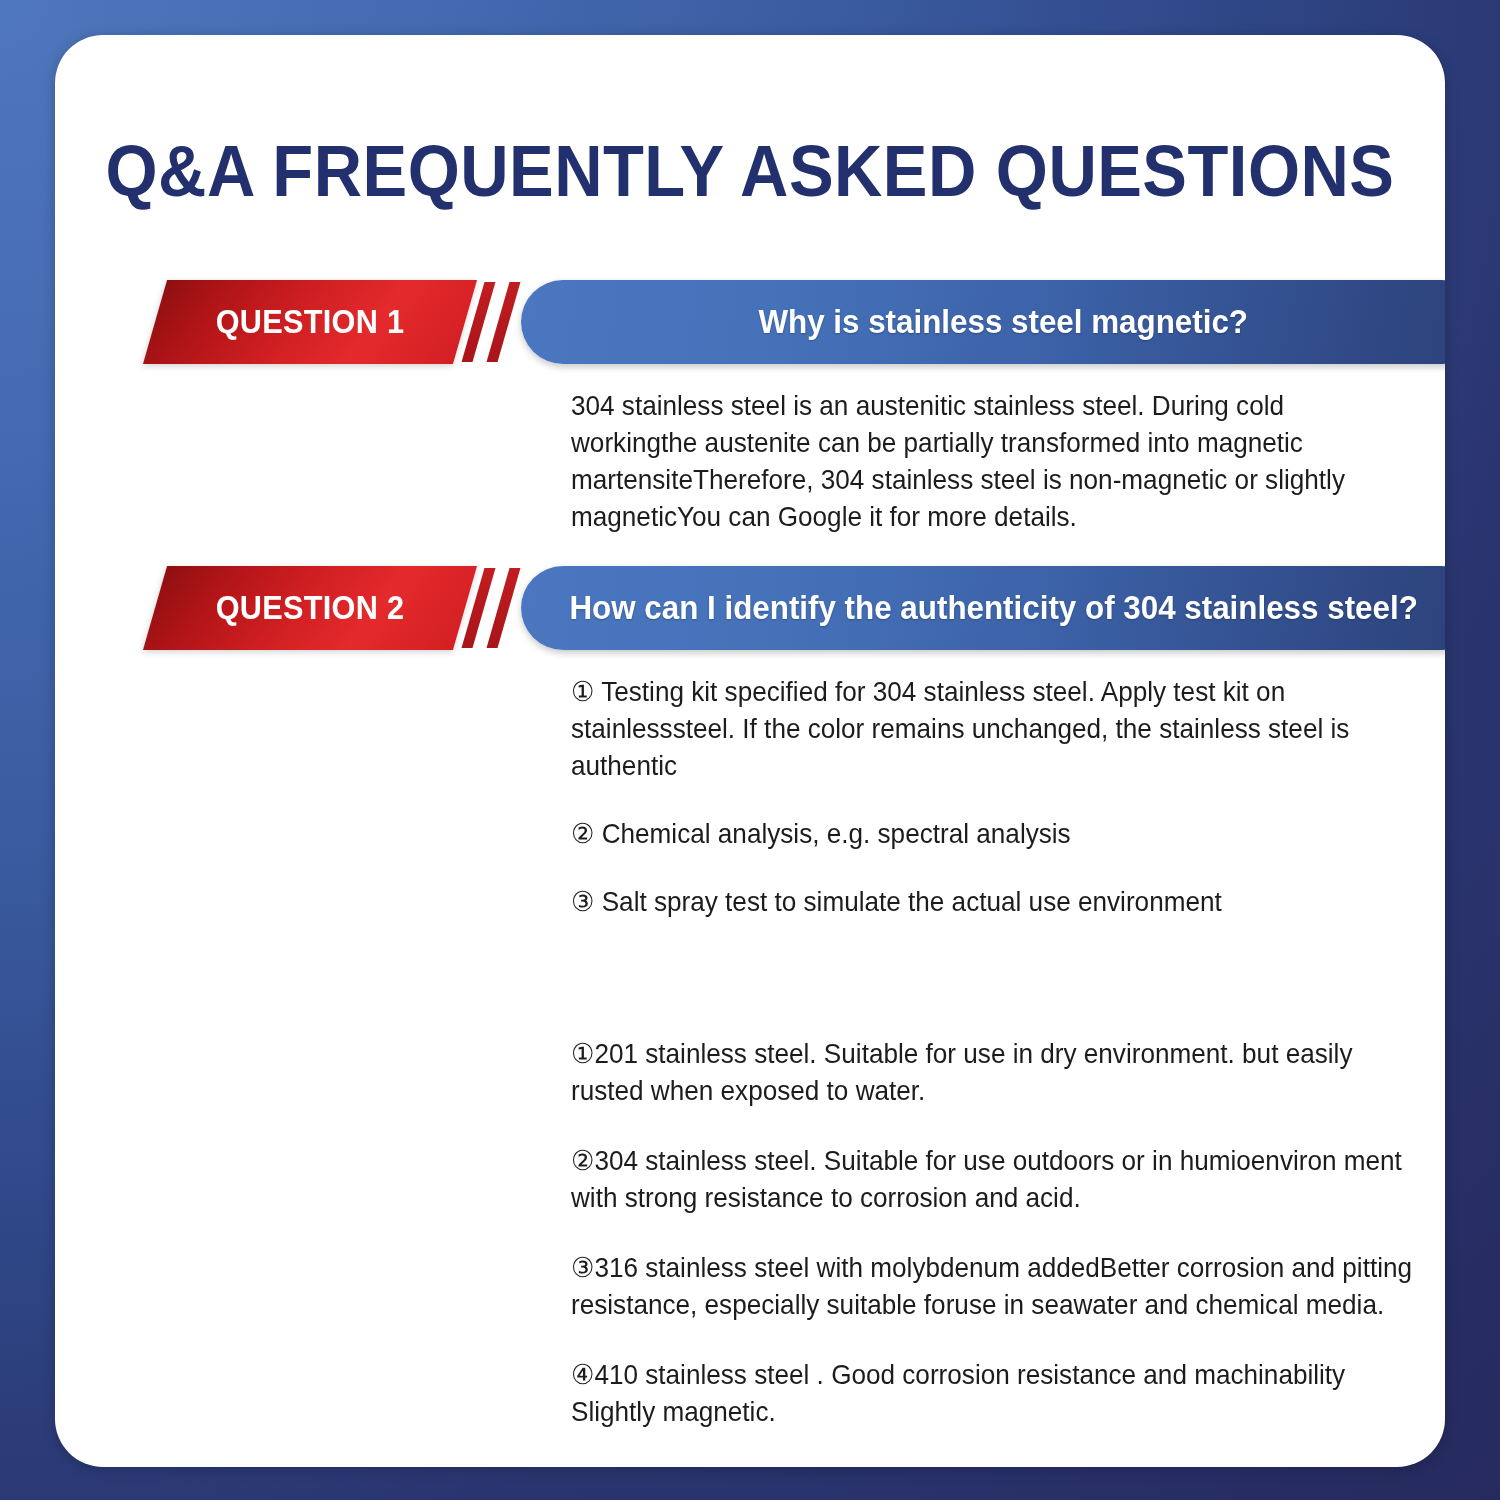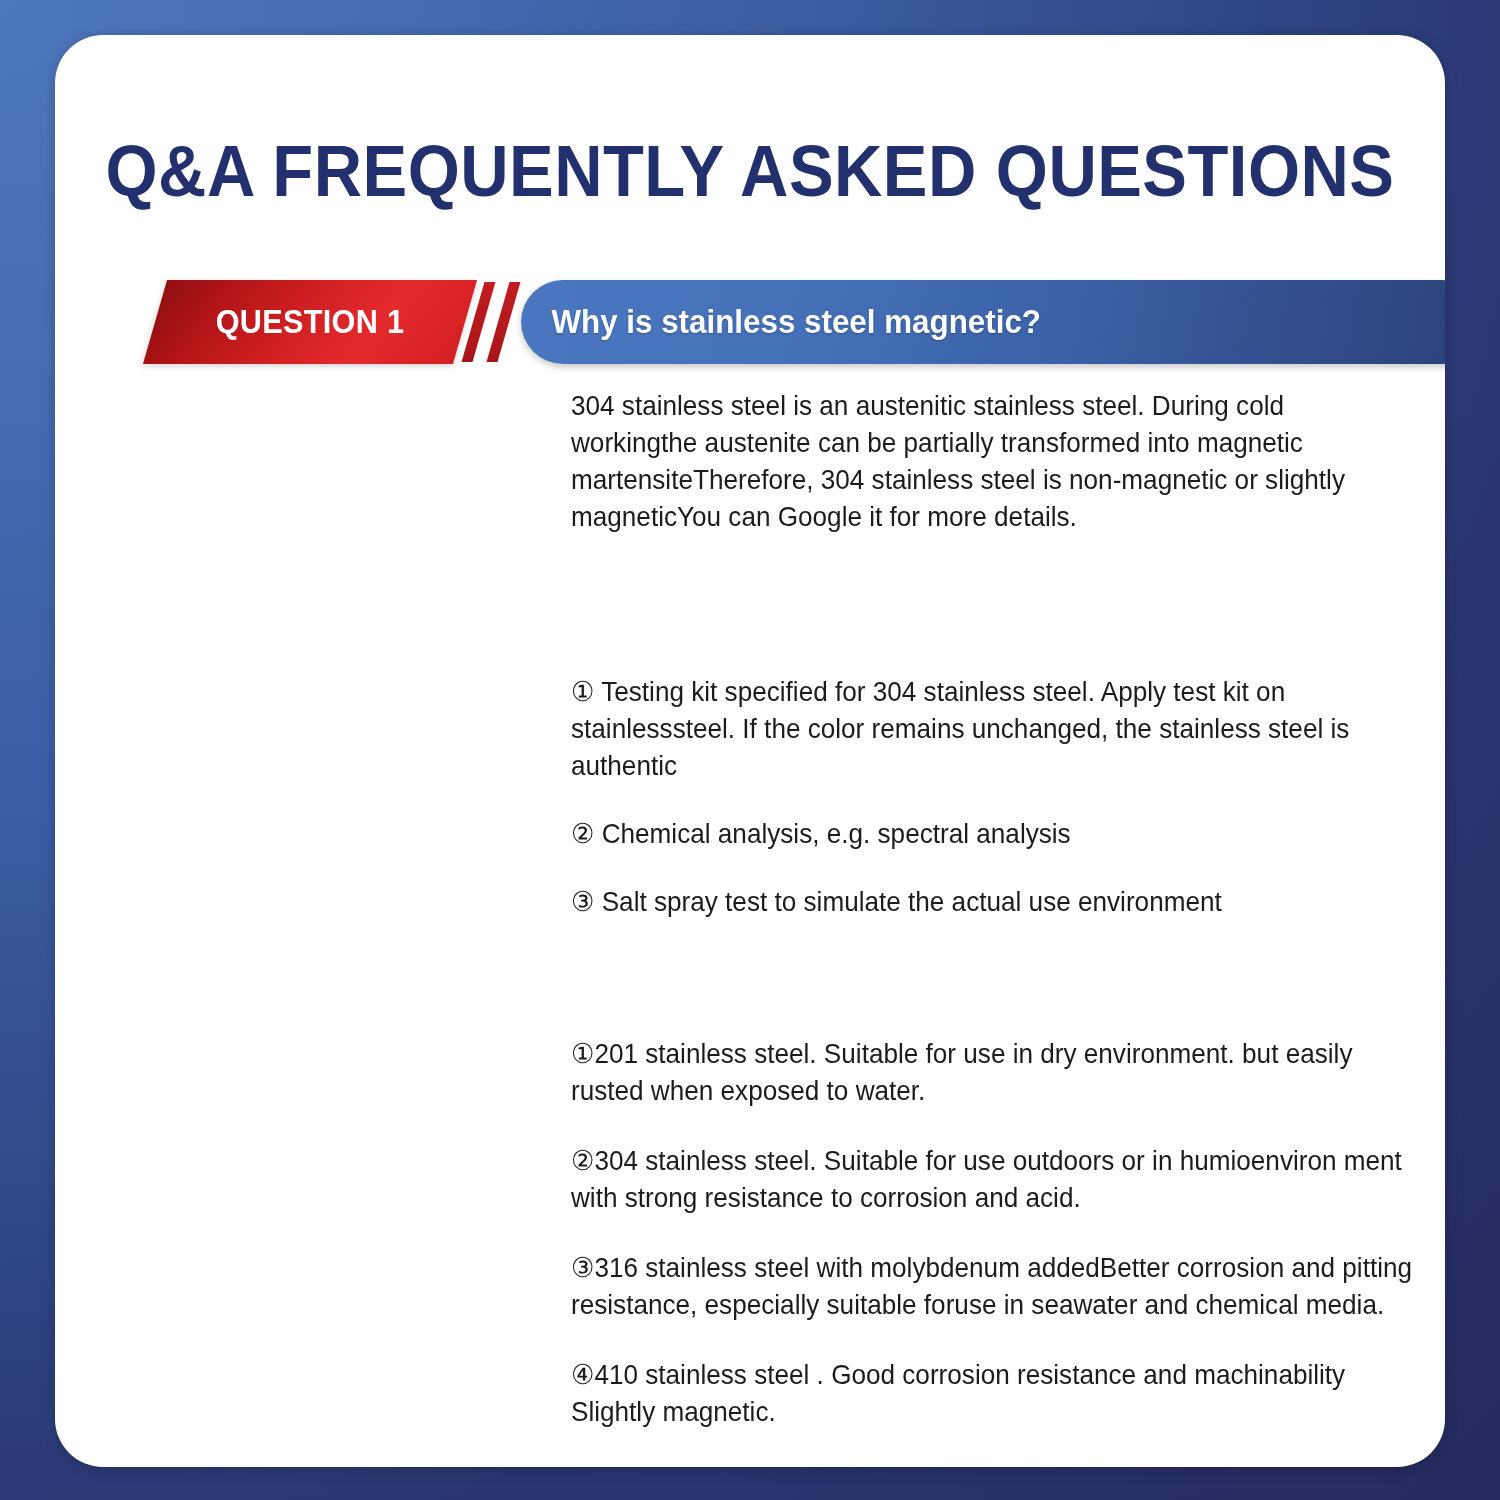--- a/index.html
+++ b/index.html
@@ -81,20 +81,21 @@
     position:absolute;
     left:466px;
     top:0;
     width:962px;
     height:84px;
     border-radius:42px;
     background: linear-gradient(100deg, #4a77bf 0%, #4571b9 28%, #3c62a8 55%, #33508f 78%, #2c4079 100%);
     box-shadow: 0 3px 7px rgba(0,0,0,0.22);
     display:flex;
     align-items:center;
+    justify-content:center;
   }
   .qpill-label {
     color:#ffffff;
     font-weight:bold;
     font-size:33px;
     padding-left:32px;
     transform: scaleX(0.95);
     transform-origin:left center;
     white-space:nowrap;
     text-shadow: 0 1px 2px rgba(0,0,0,0.25);
@@ -130,20 +131,29 @@
     <div class="slash s1"></div>
     <div class="slash s2"></div>
     <div class="qpill">
       <span class="qpill-label">Why is stainless steel magnetic?</span>
     </div>
   </div>
   <div class="answer" style="top:352px;">
     <p>304 stainless steel is an austenitic stainless steel. During cold workingthe austenite can be partially transformed into magnetic martensiteTherefore, 304 stainless steel is non-magnetic or slightly magneticYou can Google it for more details.</p>
   </div>
 
+  <div class="qrow" style="top:531px;">
+    <div class="qtag"></div>
+    <div class="qtag-label">QUESTION 2</div>
+    <div class="slash s1"></div>
+    <div class="slash s2"></div>
+    <div class="qpill">
+      <span class="qpill-label">How can I identify the authenticity of 304 stainless steel?</span>
+    </div>
+  </div>
   <div class="answer" style="top:638px;">
     <p>① Testing kit specified for 304 stainless steel. Apply test kit on stainlesssteel. If the color remains unchanged, the stainless steel is authentic</p>
     <p>② Chemical analysis, e.g. spectral analysis</p>
     <p>③ Salt spray test to simulate the actual use environment</p>
   </div>
 
   <div class="q3">
     <div class="answer" style="top:1000px;">
       <p>①201 stainless steel. Suitable for use in dry environment. but easily rusted when exposed to water.</p>
       <p>②304 stainless steel. Suitable for use outdoors or in humioenviron ment  with strong resistance to corrosion and acid.</p>

